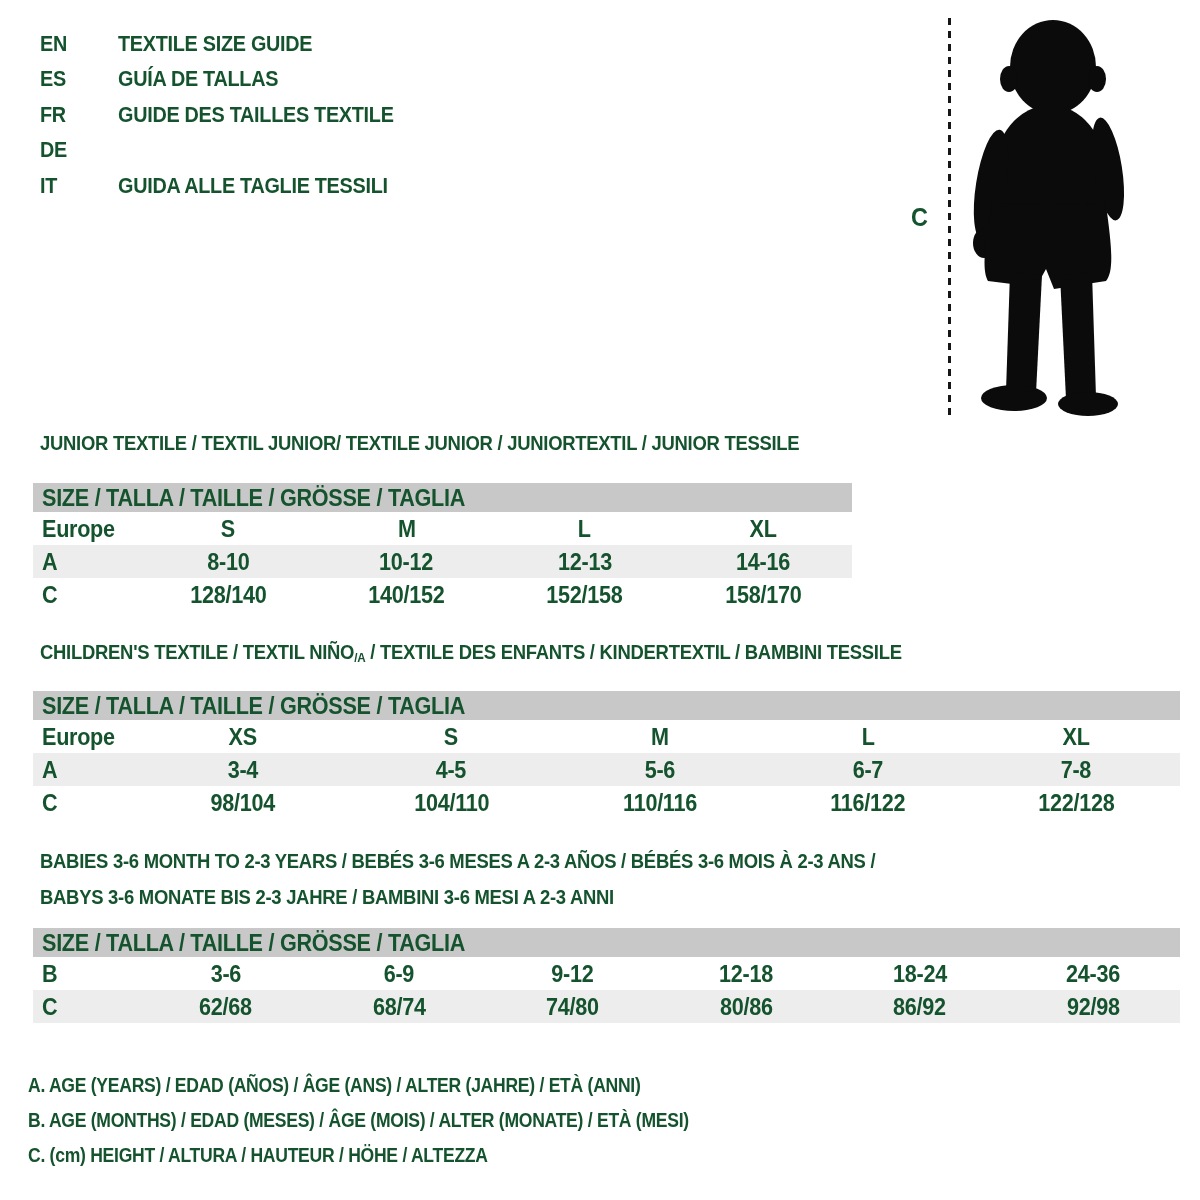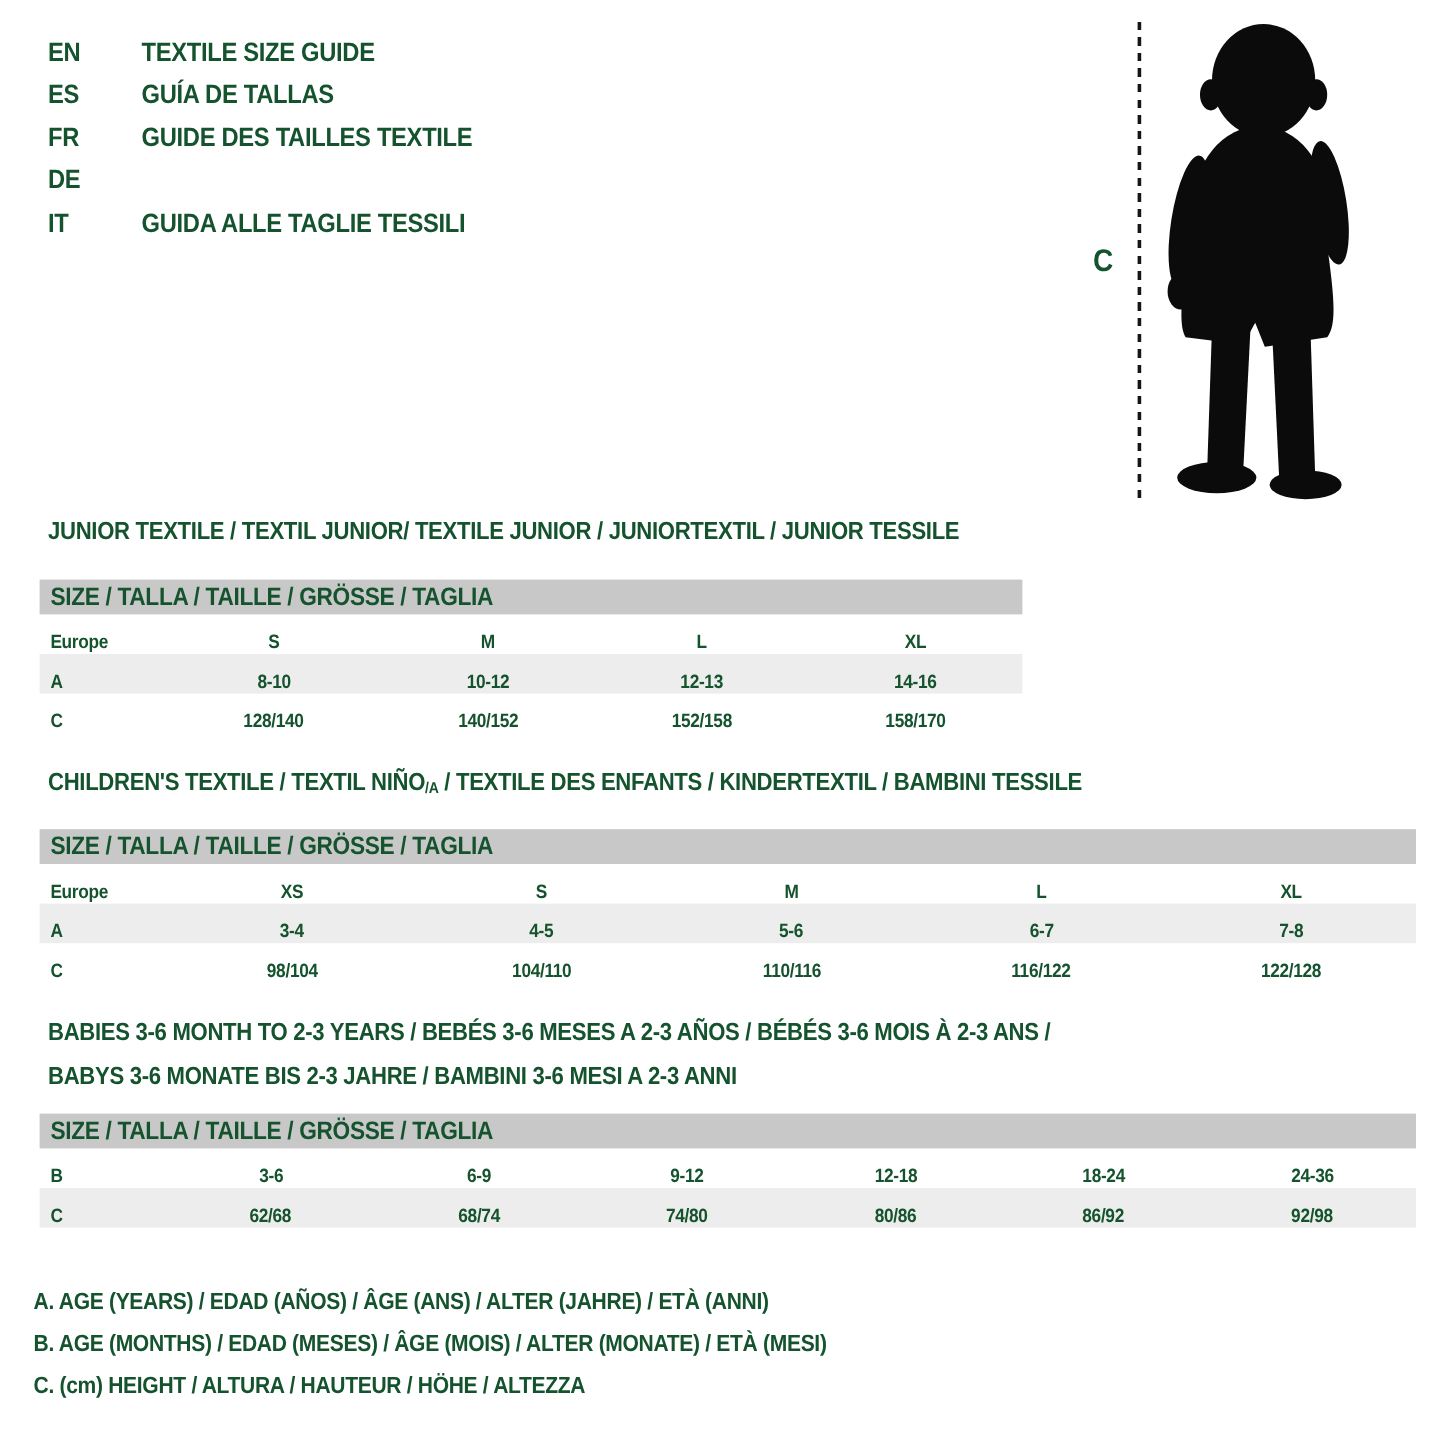--- a/index.html
+++ b/index.html
@@ -23,22 +23,22 @@
 
   .sec-title{position:absolute;left:40px;font-size:20.5px;}
   #sec1-title{top:431px;}
   #sec2-title{top:640px;}
   #sec3-title{top:843px;line-height:36px;}
 
   .table{position:absolute;}
   #table1{left:33px;top:483px;width:819px;}
   #table2{left:33px;top:691px;width:1147px;}
   #table3{left:33px;top:928px;width:1147px;}
-  .thead{height:29px;background:#c8c8c8;display:flex;align-items:center;padding-left:9px;font-size:21px;}
-  .trow{display:flex;align-items:flex-end;height:33px;font-size:16px;}
+  .thead{height:29px;background:#c8c8c8;display:flex;align-items:center;padding-left:9px;font-size:24px;}
+  .trow{display:flex;align-items:center;height:33px;font-size:24px;}
   .shaded{background:#ededed;}
   .tlabel{width:106px;padding-left:9px;box-sizing:border-box;}
   .tcell{flex:1;text-align:center;}
 
   .legend{position:absolute;left:28px;top:1068px;}
   .legend-line{height:35px;display:flex;align-items:center;font-size:19.5px;}
 </style>
 </head>
 <body>
 

